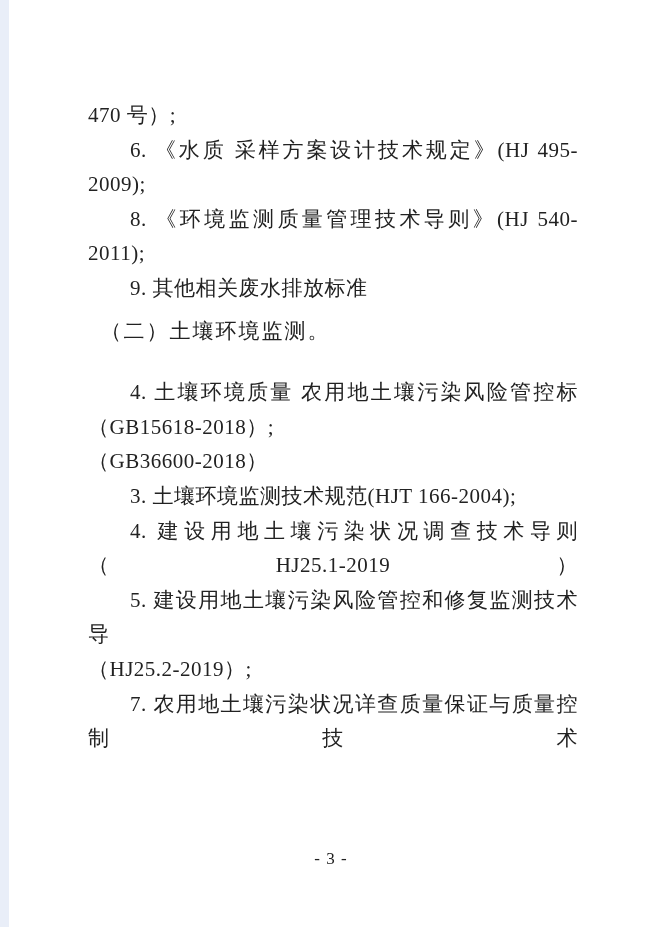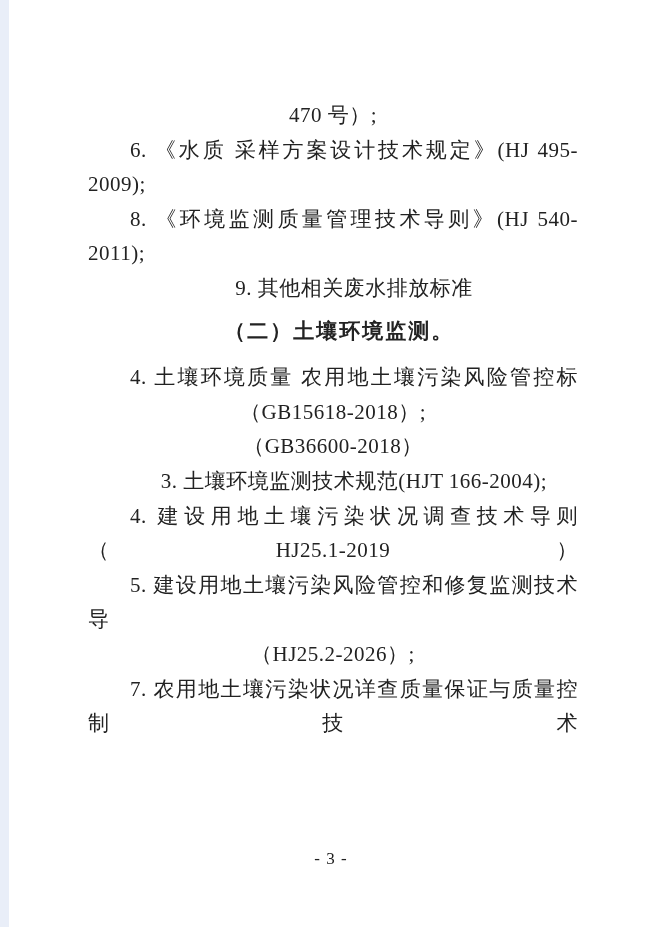--- a/index.html
+++ b/index.html
@@ -29,34 +29,34 @@
     left: 88px;
     top: 98px;
     width: 490px;
     font-size: 21px;
     line-height: 34.6px;
     letter-spacing: 0.5px;
     white-space: normal;
   }
   .ln {
     min-height: 34.6px;
-    text-align: center;
+    text-align: left;
   }
   .ind {
     text-indent: 2em;
   }
   .j {
     text-align: justify;
     text-align-last: justify;
   }
   .hd {
-    font-weight: bold;
+    font-weight: normal;
     text-indent: 0.6em;
     margin-top: 8px;
-    margin-bottom: 12px;
+    margin-bottom: 27px;
     letter-spacing: 2px;
   }
   .footer {
     position: absolute;
     left: 0;
     top: 849px;
     width: 662px;
     text-align: center;
     font-size: 17px;
     color: #222222;
@@ -74,19 +74,19 @@
     <div class="ln ind j">6. 《水质 采样方案设计技术规定》(HJ 495-2009);</div>
     <div class="ln ind j">8. 《环境监测质量管理技术导则》(HJ 540-2011);</div>
     <div class="ln ind">9. 其他相关废水排放标准</div>
     <div class="ln hd">（二）土壤环境监测。</div>
     <div class="ln ind j">4. 土壤环境质量  农用地土壤污染风险管控标</div>
     <div class="ln">（GB15618-2018）;</div>
     <div class="ln">（GB36600-2018）</div>
     <div class="ln ind">3. 土壤环境监测技术规范(HJT 166-2004);</div>
     <div class="ln ind j">4. 建设用地土壤污染状况调查技术导则（HJ25.1-2019）</div>
     <div class="ln ind j">5. 建设用地土壤污染风险管控和修复监测技术导</div>
-    <div class="ln">（HJ25.2-2026）;</div>
+    <div class="ln">（HJ25.2-2019）;</div>
     <div class="ln ind j">7. 农用地土壤污染状况详查质量保证与质量控制技术</div>
 
   </div>
 
   <div class="footer">- 3 -</div>
 </div>
 
 </body></html>

